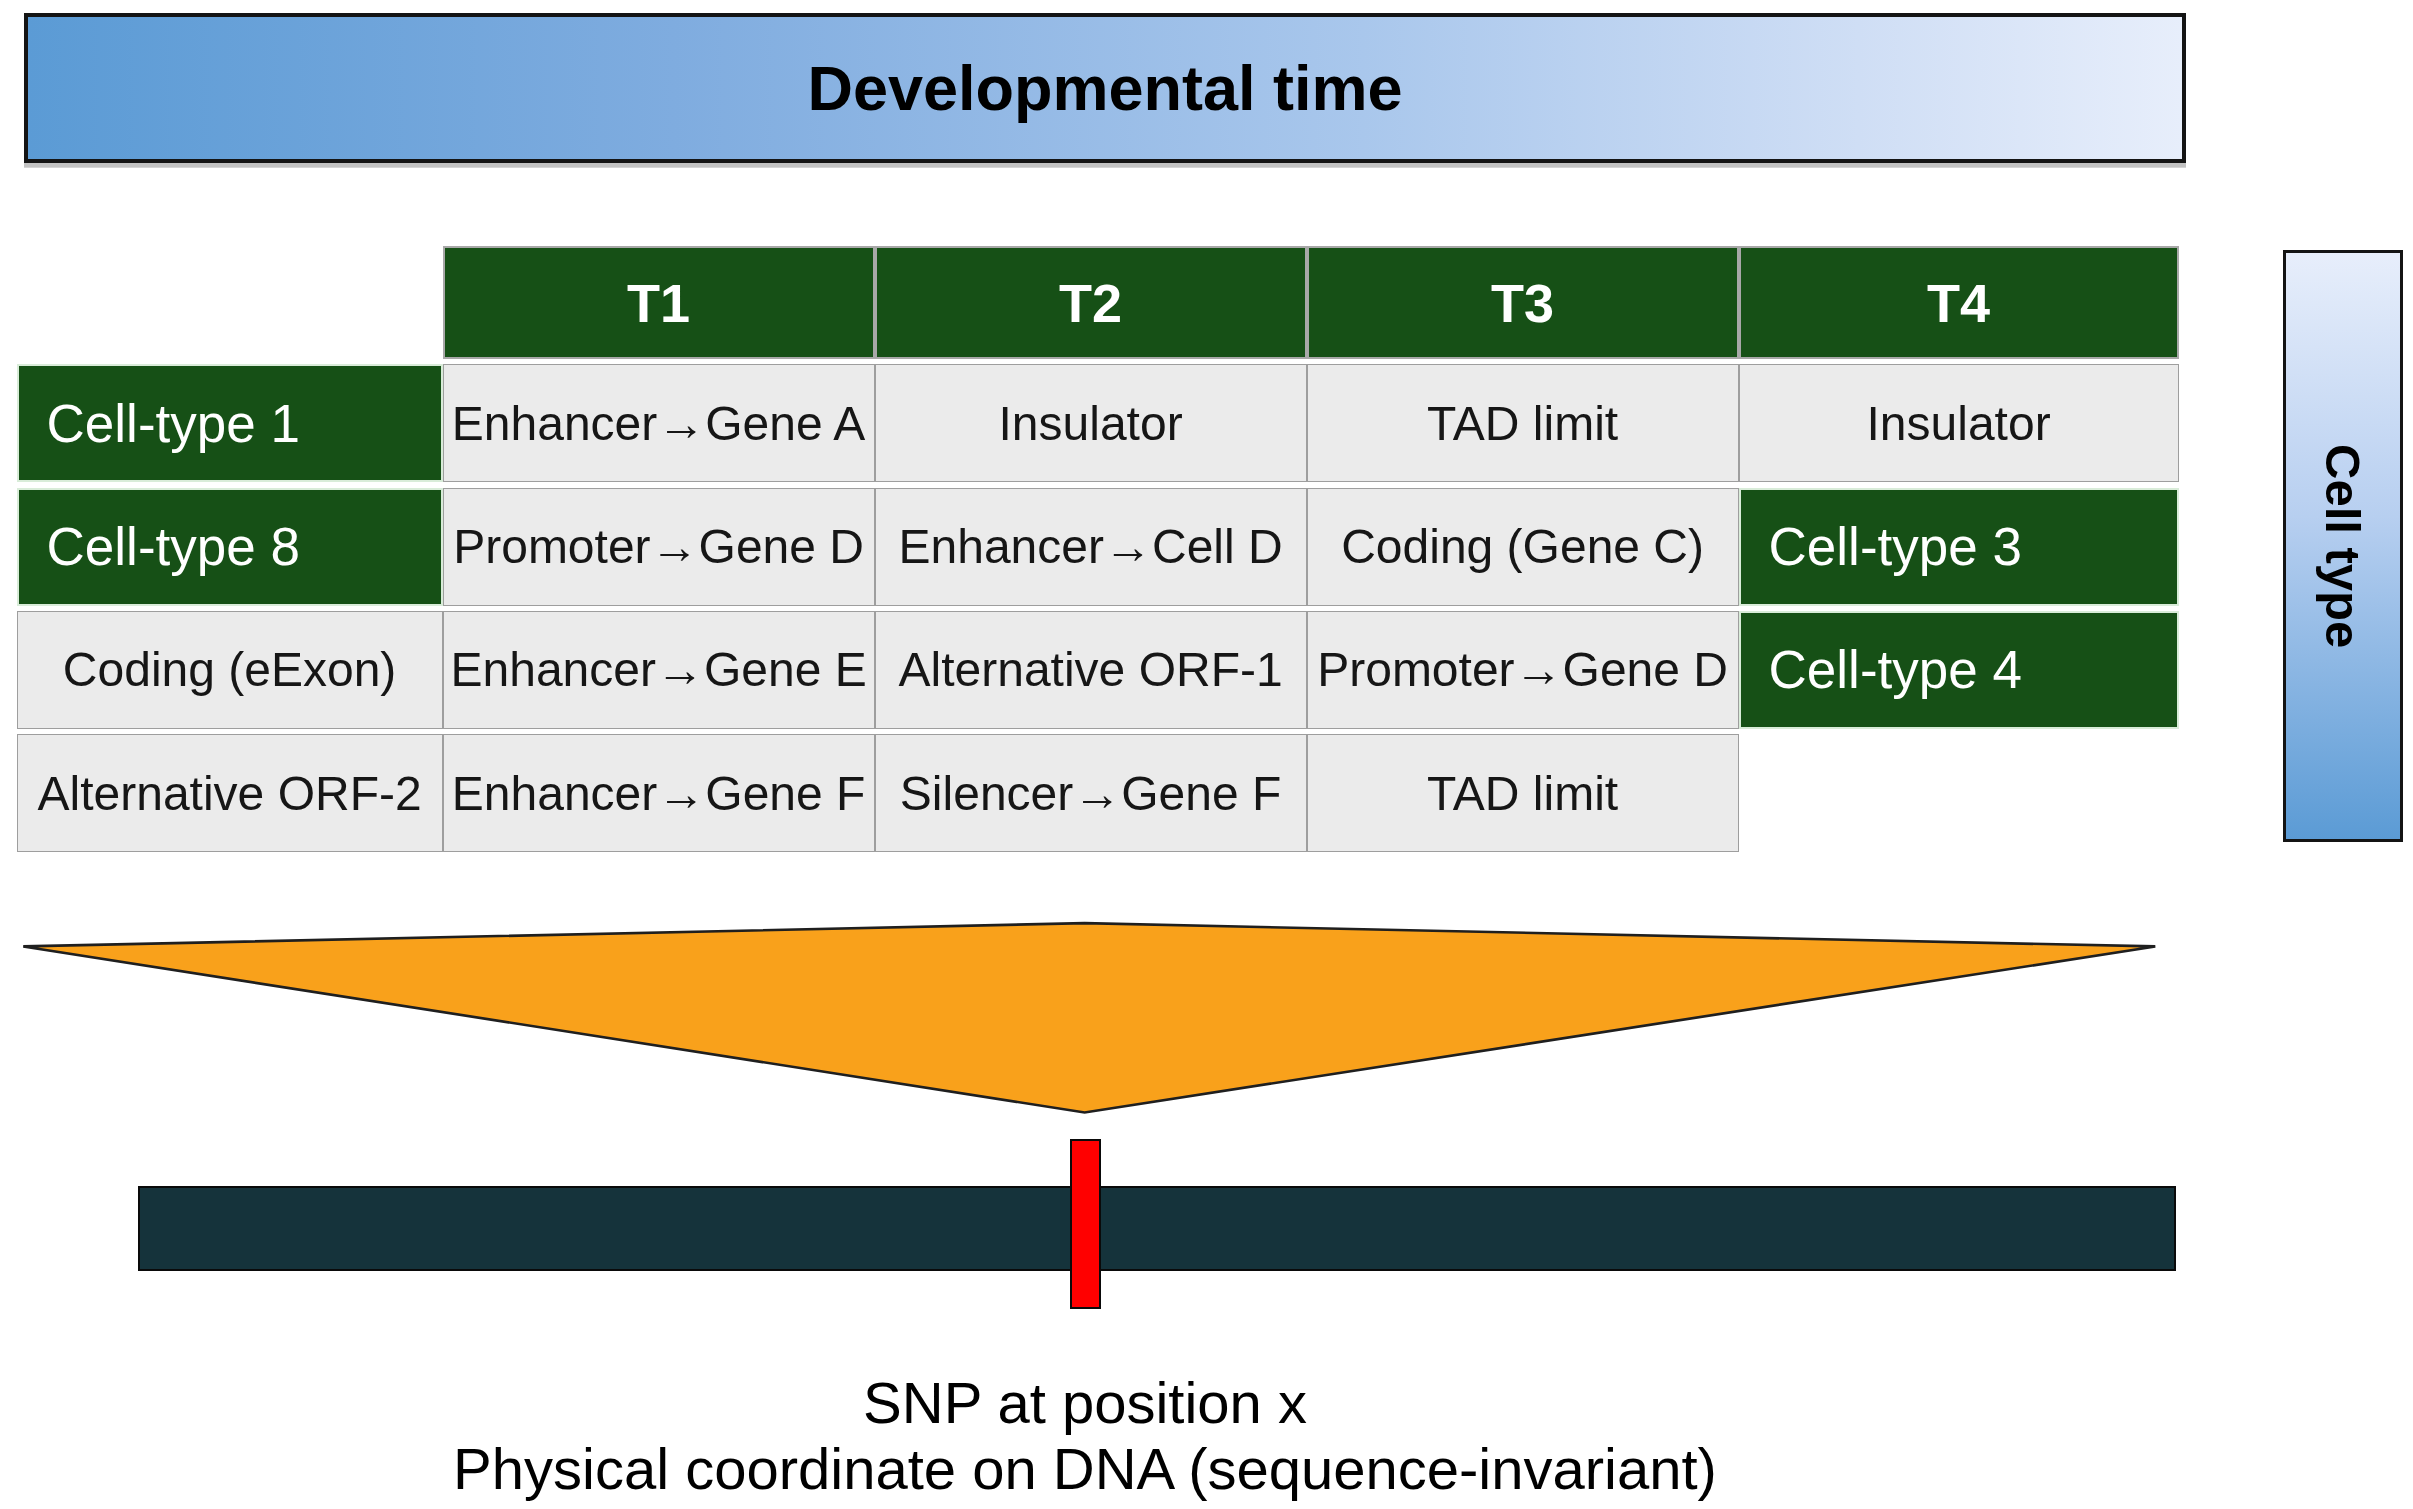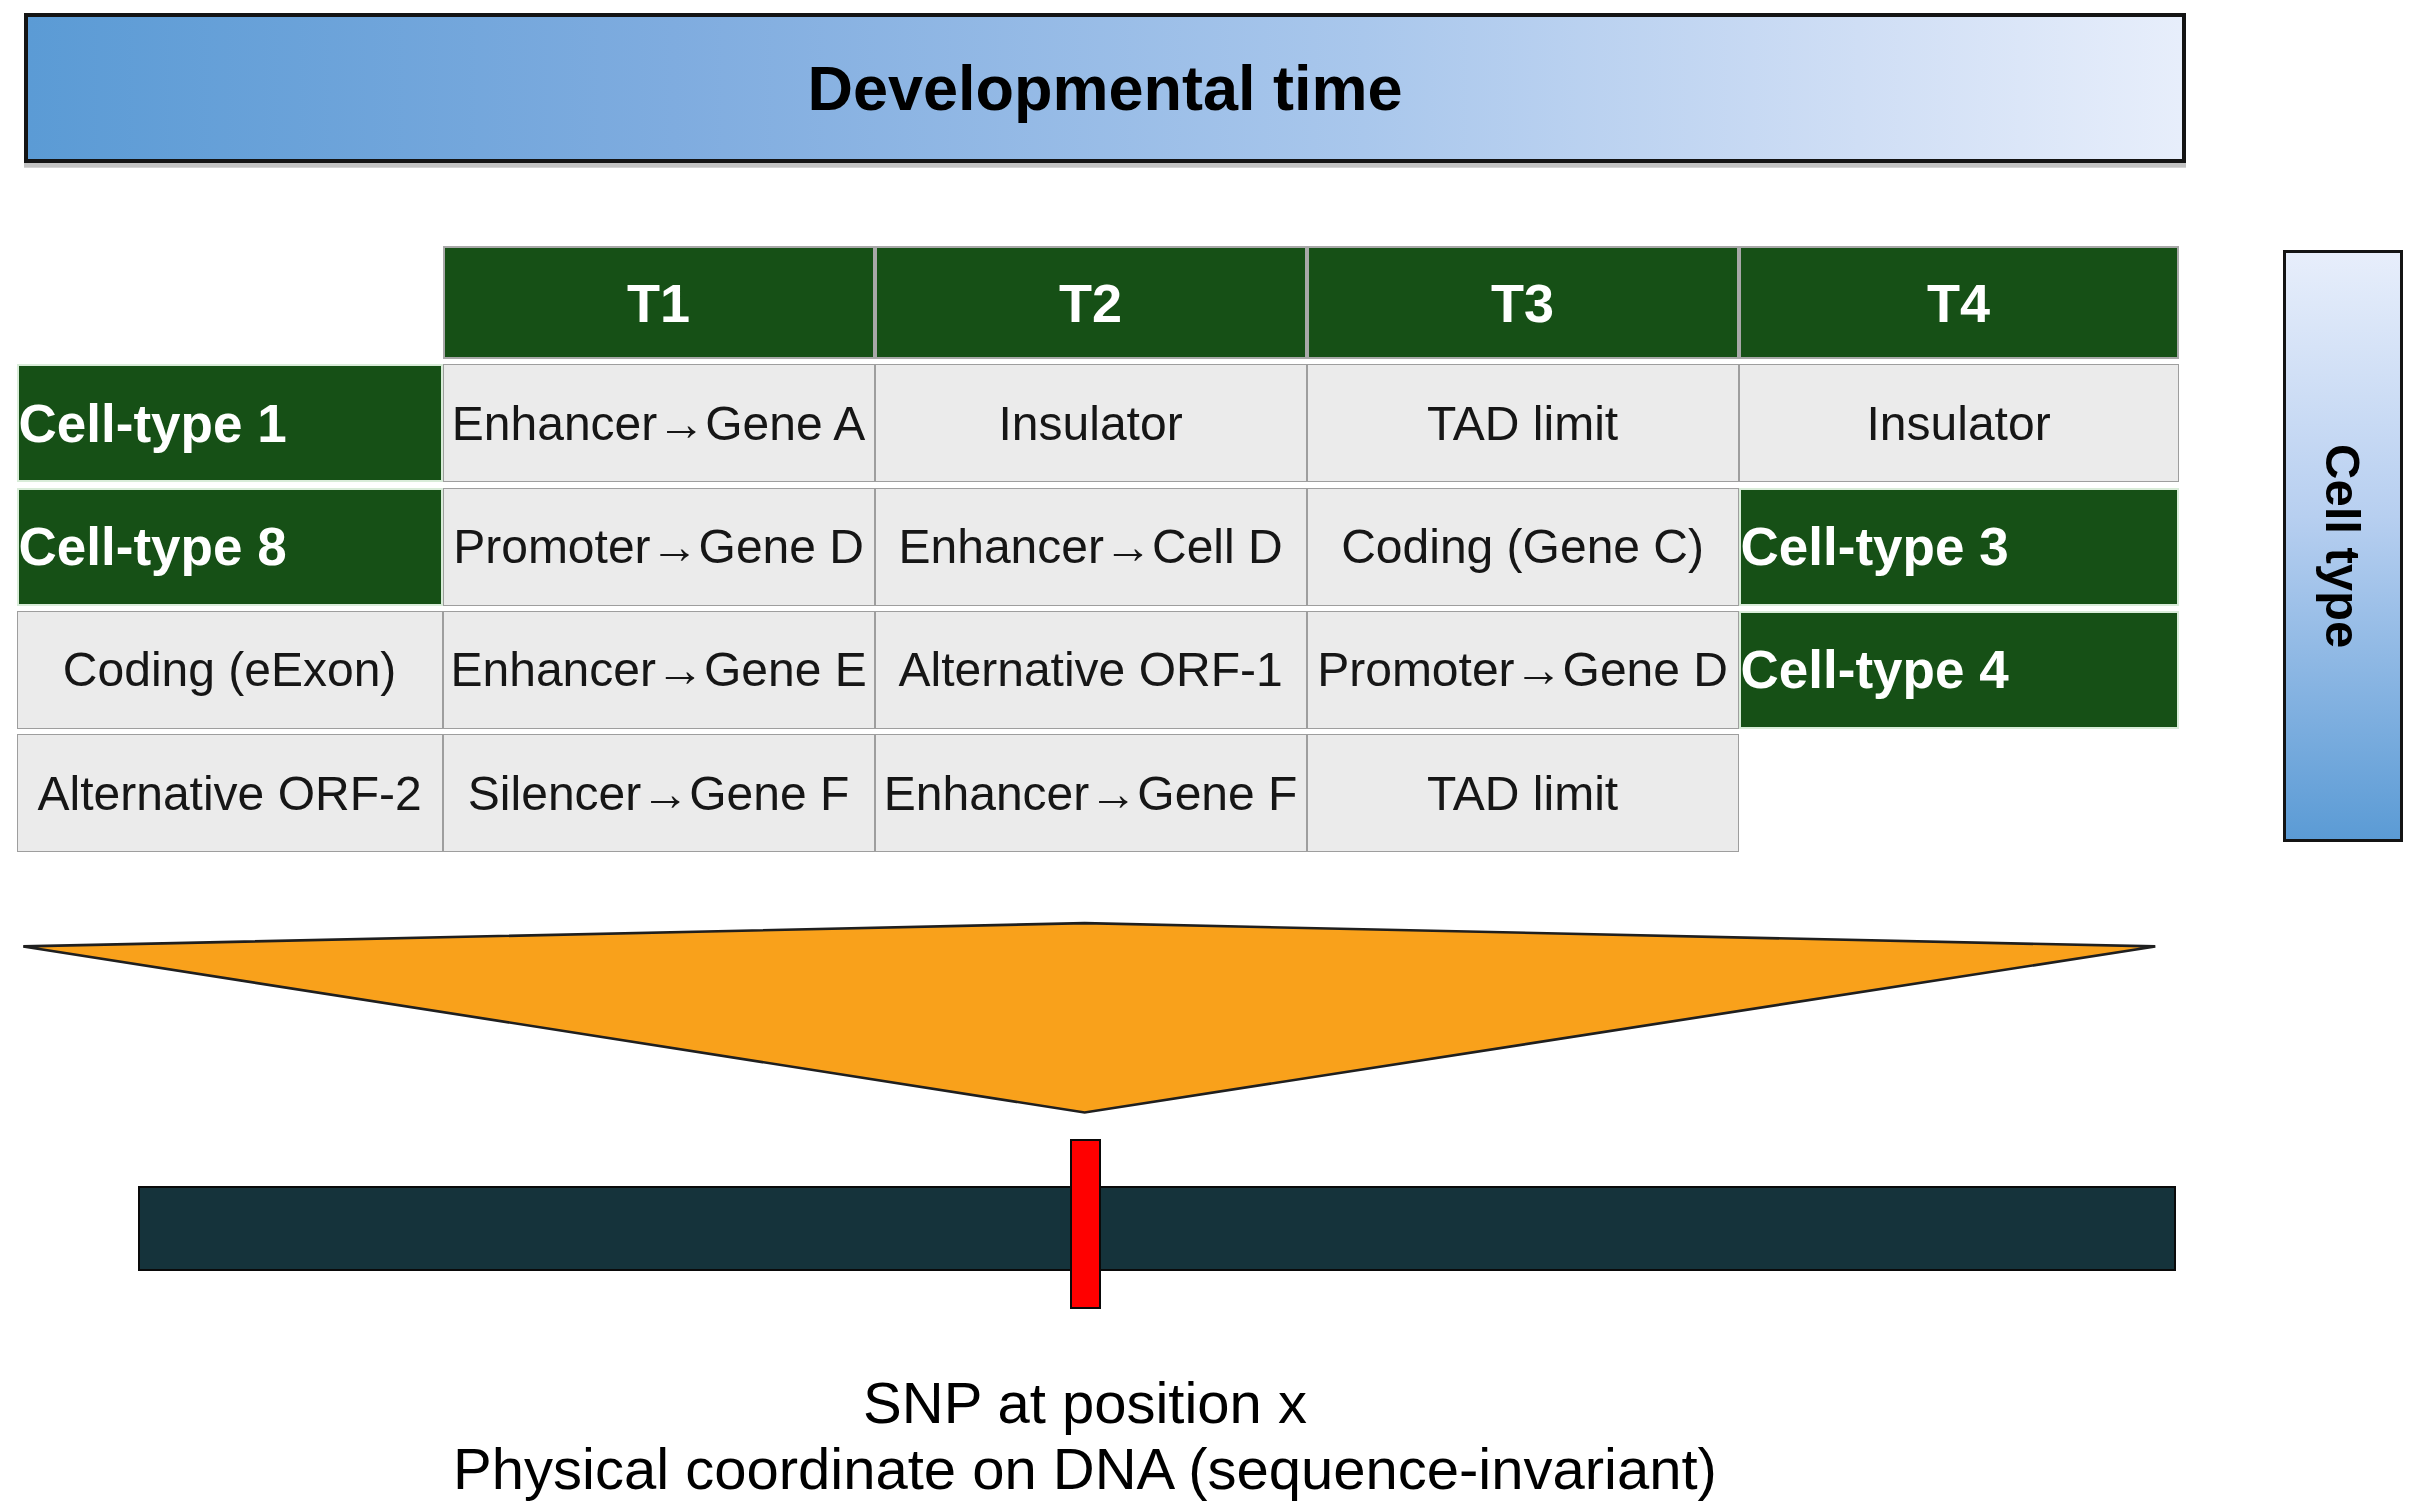--- a/index.html
+++ b/index.html
@@ -36,22 +36,22 @@
   }
   .corner{background:transparent;}
   .hcell{
     background:var(--green,#165016);border:2px solid #a8a8a8;
     display:flex;align-items:center;justify-content:center;
     color:#fff;font-weight:bold;font-size:54px;
   }
   .lcell{
     background:var(--green,#165016);border:2px solid #d9ecd9;
     display:flex;align-items:center;justify-content:flex-start;
-    box-sizing:border-box;
-    color:#fff;font-weight:bold;font-size:53px;
+    padding-left:28px;box-sizing:border-box;
+    color:#fff;font-weight:normal;font-size:53px;
   }
   .dcell{
     background:var(--cell_bg,#ebebeb);border:1.3px solid #9e9e9e;
     display:flex;align-items:center;justify-content:center;
     color:#161616;font-size:48px;text-align:center;
   }
   
   .funnel-svg{position:absolute;left:0;top:0;width:2413px;height:1509px;pointer-events:none;}
   
   .dna-bar{
@@ -96,22 +96,22 @@
     <div class="dcell">Coding (Gene C)</div>
 
     <div class="lcell">Cell-type 3</div>
     <div class="dcell">Coding (eExon)</div>
     <div class="dcell">Enhancer→Gene E</div>
     <div class="dcell">Alternative ORF-1</div>
     <div class="dcell">Promoter→Gene D</div>
 
     <div class="lcell">Cell-type 4</div>
     <div class="dcell">Alternative ORF-2</div>
+    <div class="dcell">Enhancer→Gene F</div>
     <div class="dcell">Silencer→Gene F</div>
-    <div class="dcell">Enhancer→Gene F</div>
     <div class="dcell">TAD limit</div>
   </div>
 
   <div class="right-banner">
     <span>Cell type</span>
   </div>
 
   <svg class="funnel-svg" viewBox="0 0 3633 2272">
     <polygon points="35,1425 1633,1390 3245,1425 1633,1675" fill="#f9a11b" stroke="#1f1f1f" stroke-width="4"></polygon>
   </svg>

